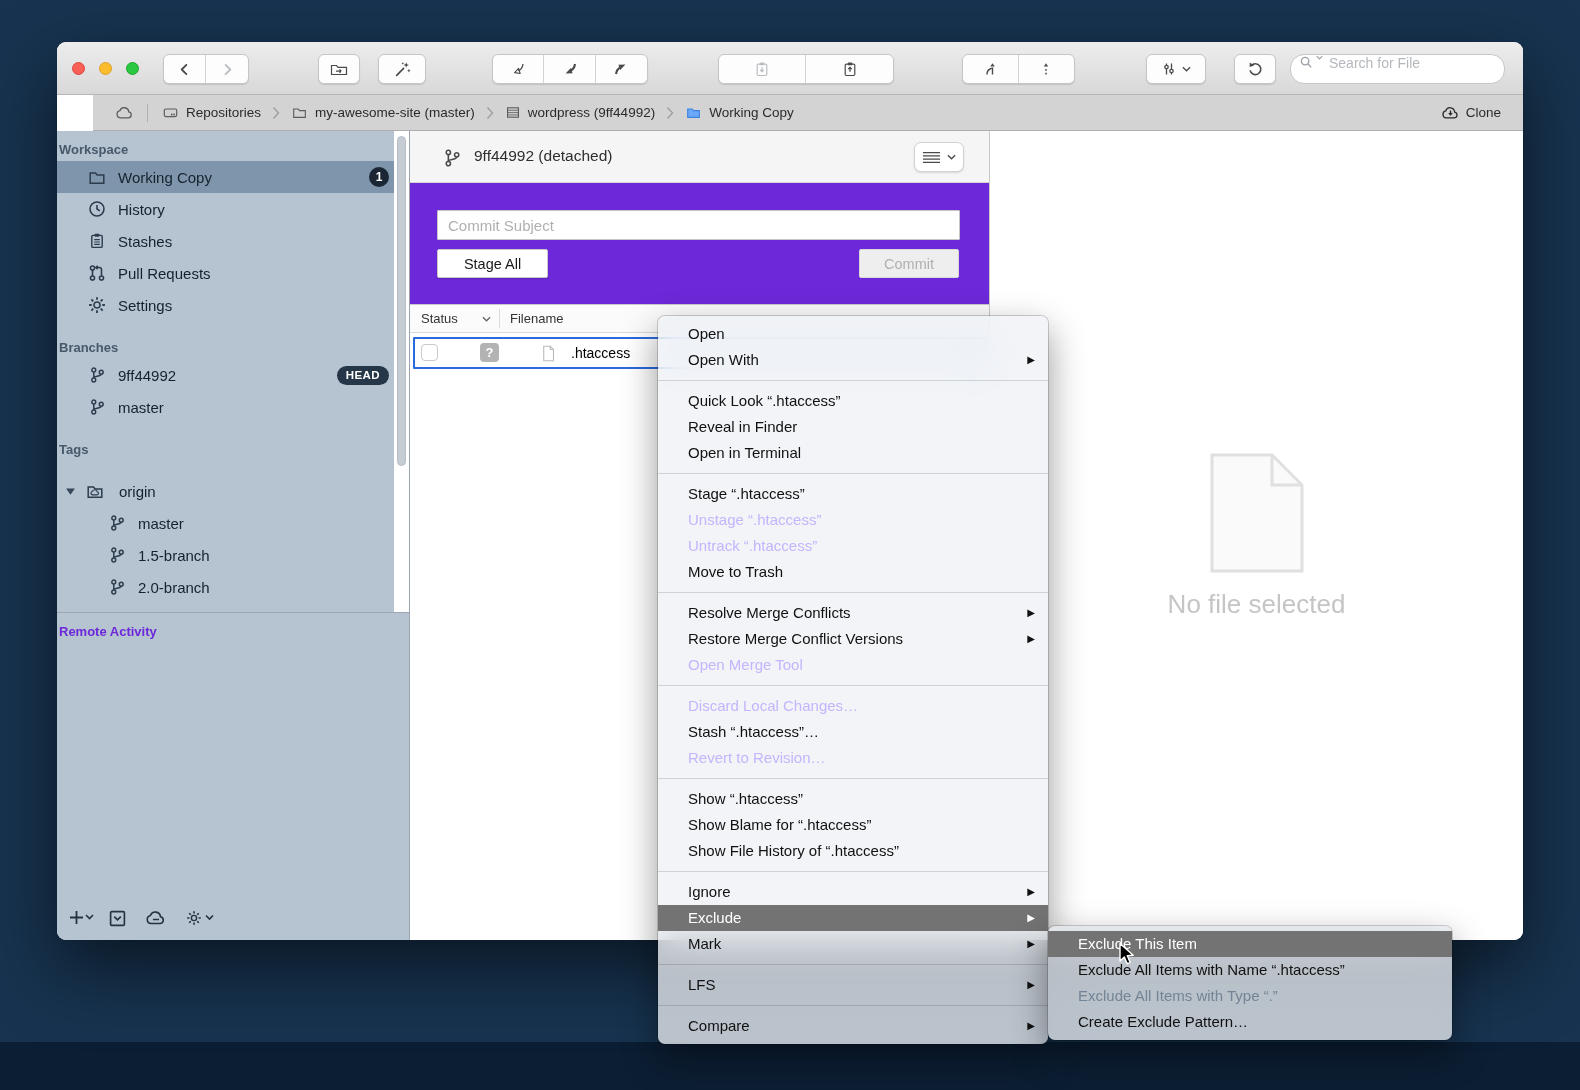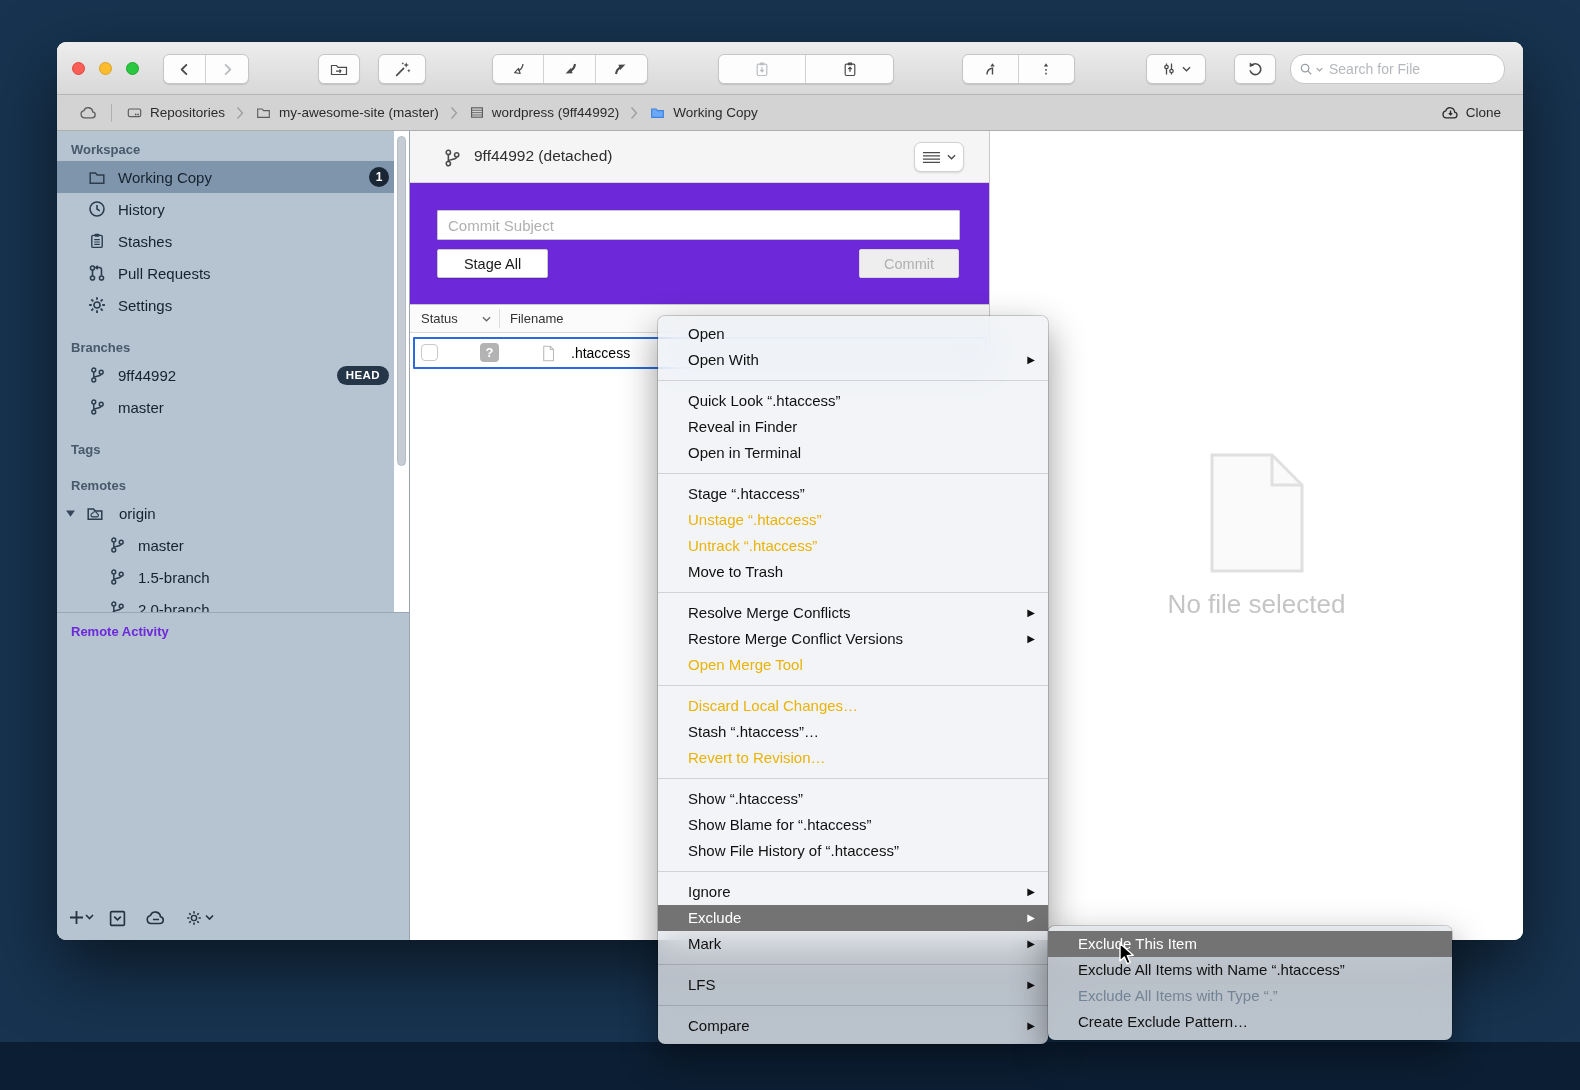--- a/index.html
+++ b/index.html
@@ -21,41 +21,41 @@
   .tl.green { background:#2ac840; border:1px solid #1fa82f; }
   .tbtn, .tseg { position:absolute; top:12px; height:30px; background:#fdfdfd; border:1px solid #c6c6c6; border-radius:6px;
                  box-shadow:0 1px 1px rgba(0,0,0,.12); display:flex; align-items:center; justify-content:center; color:#4a4a4a; }
   .tseg { padding:0; }
   .tseg .cell { height:100%; display:flex; align-items:center; justify-content:center; border-right:1px solid #d2d2d2; }
   .tseg .cell:last-child { border-right:none; }
   .dim { color:#b9bec3 !important; }
   svg { display:block; }
 
   .search-field { position:absolute; left:1233px; top:12px; width:215px; height:30px; background:#fff; border:1px solid #c6c6c6;
-                  border-radius:14px; display:flex; align-items:center; padding-left:8px; color:#9a9fa4; }
+                  border-radius:14px; display:flex; align-items:flex-start; padding-left:8px; color:#9a9fa4; }
   .search-field input { border:none; outline:none; width:150px; font-size:14px; margin-left:6px; color:#555;
                         font-family:"Liberation Sans","DejaVu Sans",sans-serif; background:transparent; }
   .search-field input::placeholder { color:#b4b8bd; }
 
   
   .crumbbar { height:36px; flex:none; background:#d3d3d3; border-bottom:1px solid #aeaeae; display:flex; align-items:center;
-              padding:0 22px; font-size:13.5px; color:#2b2b2b; }
+              padding:0 22px; font-size:13.5px; color:#2b2b2b;margin-left:36px; }
   .crumb { display:flex; align-items:center; gap:7px; }
   .crumb .cicon { color:#5c5c5c; }
   .crumb-chev { margin:0 11px; color:#9d9d9d; }
   .crumb-div { width:1px; height:18px; background:#b0b0b0; margin:0 14px 0 12px; }
   .clone { margin-left:auto; display:flex; align-items:center; gap:6px; color:#2b2b2b; }
 
   
   .content { flex:1; display:flex; min-height:0; }
 
   
   .sidebar { width:353px; flex:none; background:#b6c3d0; border-right:1px solid #99a4b0; display:flex; flex-direction:column; }
   .side-scroll { position:relative; height:482px; flex:none; overflow:hidden; border-bottom:1px solid #9aa7b3; padding-top:8px; }
-  .sec-label { height:22px; line-height:22px; padding-left:14px; font-size:13px; font-weight:bold; color:#47596b; }
+  .sec-label { height:22px; line-height:22px; padding-left:2px; font-size:13px; font-weight:bold; color:#47596b; }
   .srow { position:relative; height:32px; display:flex; align-items:center; color:#16222e; font-size:15px; }
   .srow .sicon { position:absolute; left:28px; width:24px; display:flex; justify-content:center; color:#2c3c4c; }
   .srow .slabel { position:absolute; left:61px; }
   .srow.selected { background:#7e95ab; }
   .scount { position:absolute; right:20px; width:20px; height:20px; border-radius:50%; background:#1b2634; color:#fff;
             font-size:12px; font-weight:bold; display:flex; align-items:center; justify-content:center; }
   .head-badge { position:absolute; right:20px; height:19px; border-radius:10px; background:#243648; color:#fff;
                 font-size:11.5px; font-weight:bold; letter-spacing:.4px; padding:0 9px; display:flex; align-items:center; }
   .gap16 { height:16px; } .gap14 { height:14px; }
   .srow.origin .tri { position:absolute; left:8px; color:#37475a; }
@@ -101,21 +101,21 @@
   .preview { flex:1; background:#fff; display:flex; flex-direction:column; align-items:center; padding-top:322px; }
   .no-file-text { margin-top:16px; font-size:26px; color:#c5c5c5; }
 
   
   .menu { position:absolute; z-index:10; background:rgba(238,241,245,.76); border-radius:7px; padding:5px 0;
           box-shadow:0 0 0 1px rgba(0,0,0,.18), 0 14px 36px rgba(0,0,0,.42); font-size:15px; color:#111;
           backdrop-filter:blur(18px); }
   .ctx { left:658px; top:316px; width:390px; }
   .sub-menu { left:1048px; top:926px; width:404px; }
   .mi { position:relative; height:26px; line-height:26px; padding:0 26px 0 30px; white-space:nowrap; }
-  .mi.disabled { color:#eab308; }
+  .mi.disabled { color:#c4b5fd; }
   .sub-menu .mi.disabled { color:rgba(73,94,116,.62); }
   .mi.highlight { background:#737373; color:#fff; }
   .mi .arrow { position:absolute; right:13px; top:0; font-size:10px; }
   .msep { height:1px; background:rgba(0,0,0,.14); margin:7px 0; }
   .sub-menu .mi { padding-left:30px; }
 
   .cursor { position:absolute; left:1116px; top:942px; z-index:30; }
 </style>
 </head>
 <body>
@@ -422,21 +422,20 @@
                 <path d="M4.5 5.1v5.8M11.5 7.1c0 2.6-7 1.6-7 3.6"></path>
               </svg>
             </span>
           <span class="slabel">master</span>
         </div>
 
         <div class="gap16"></div>
         <div class="sec-label">Tags</div>
 
         <div class="gap14"></div>
-        <div class="sec-label">Remotes</div>
         <div class="srow origin">
           <span class="tri">
               <svg width="11" height="9" viewBox="0 0 10 8">
                 <path d="M1 1.3h8L5 7z" fill="currentColor"></path>
               </svg>
             </span>
           <span class="sicon">
               <svg width="20" height="17" viewBox="0 0 16 16">
                 <path d="M1.6 13.4V3.8h5l1.6 1.9h6.2v7.7z" fill="none" stroke="currentColor" stroke-width="1.4"></path>
                 <path d="M5.4 11.2h4.4a1.5 1.5 0 0 0 .3-2.95 2.3 2.3 0 0 0-4.4-.45 1.75 1.75 0 0 0-.3 3.4z" fill="none" stroke="currentColor" stroke-width="1.1"></path>

